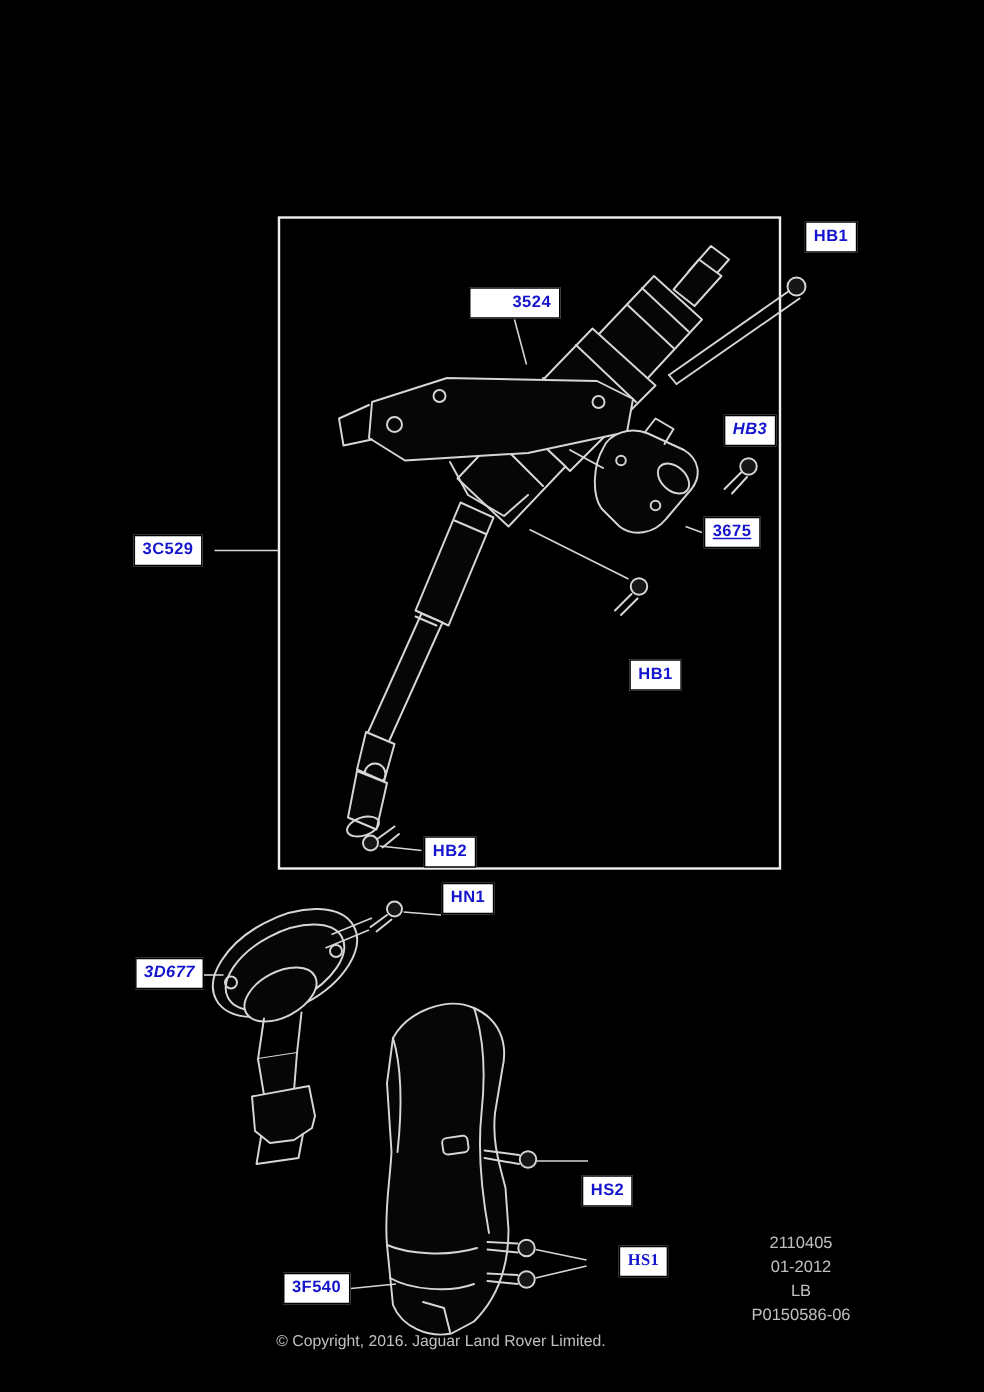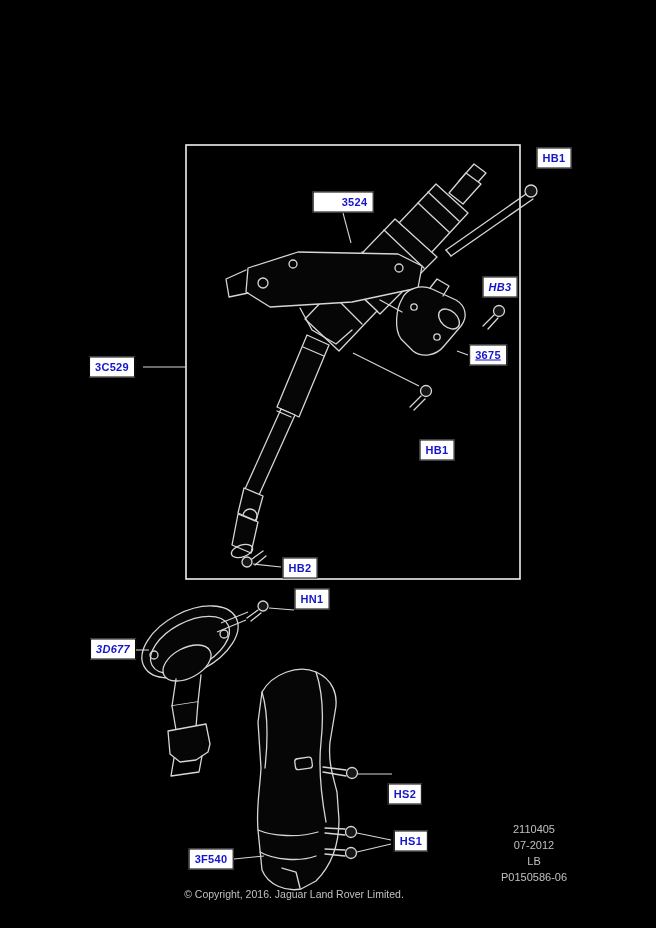--- a/index.html
+++ b/index.html
@@ -178,26 +178,26 @@
       <div class="part-label" style="left: 554px; top: 158px;">HB1</div>
       <div class="part-label" style="left: 343px; top: 202px; padding-left: 28px;">3524</div>
       <div class="part-label" style="left: 500px; top: 287px; font-style: italic;">HB3</div>
       <div class="part-label" style="left: 488px; top: 355px; text-decoration: underline;">3675</div>
       <div class="part-label" style="left: 112px; top: 367px;">3C529</div>
       <div class="part-label" style="left: 437px; top: 450px;">HB1</div>
       <div class="part-label" style="left: 300px; top: 568px; text-align: right;">HB2</div>
       <div class="part-label" style="left: 312px; top: 599px;">HN1</div>
       <div class="part-label" style="left: 113px; top: 649px; font-style: italic;">3D677</div>
       <div class="part-label" style="left: 405px; top: 774px; margin-top: 20px;">HS2</div>
-      <div class="part-label" style="left: 411px; top: 841px;">HS1</div>
+      <div class="part-label" style="left: 429px; top: 841px; font-family: Liberation Serif, serif;">HS1</div>
       <div class="part-label" style="left: 211px; top: 859px; text-align: center;">3F540</div>
     </div>
 
   <div class="plate">
       <div>2110405</div>
-      <div>07-2012</div>
+      <div>01-2012</div>
       <div>LB</div>
       <div>P0150586-06</div>
     </div>
 
   <div class="copyright">© Copyright, 2016. Jaguar Land Rover Limited.</div>
 
 </div>
 
 </body></html>

